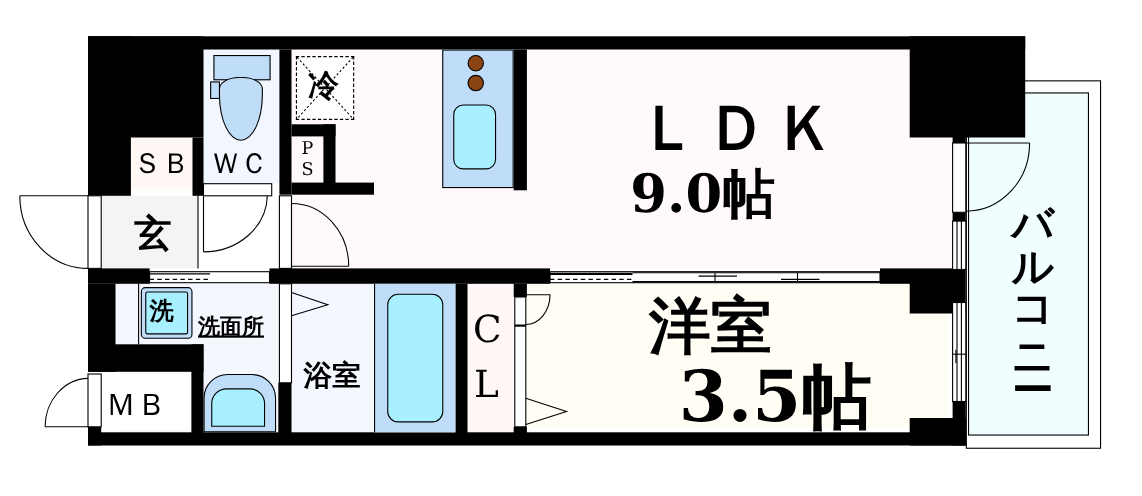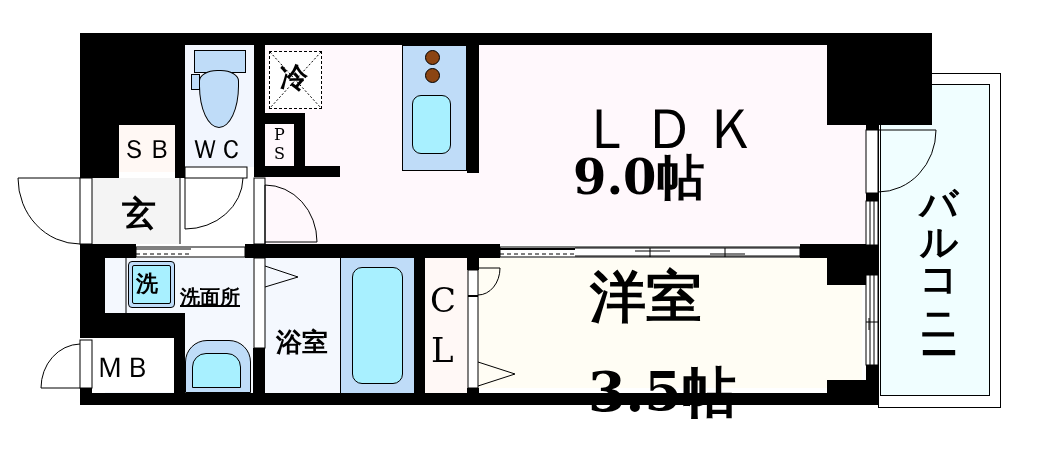--- a/index.html
+++ b/index.html
@@ -153,25 +153,25 @@
     <line x1="866" y1="322" x2="878" y2="322"></line>
     <line x1="869" y1="318" x2="869" y2="330"></line>
   </g>
 
   <g stroke="#000" stroke-dasharray="2,2" fill="none">
     <line x1="270" y1="52" x2="321" y2="108"></line>
     <line x1="321" y1="52" x2="270" y2="108"></line>
   </g>
 </svg>
 
-<div class="lbl" style="left:580px;top:88px;font-size:56px;letter-spacing:6px;font-weight:normal;margin-top:13px;">ＬＤＫ</div>
+<div class="lbl" style="left:580px;top:88px;font-size:56px;letter-spacing:6px;font-weight:bold;">ＬＤＫ</div>
 <div class="lbl" style="left:573px;top:153px;font-size:48px;">9.0帖</div>
 
 <div class="lbl" style="left:590px;top:268px;font-size:56px;">洋室</div>
-<div class="lbl" style="left:588px;top:330px;font-size:54px;margin-top:35px;">3.5帖</div>
+<div class="lbl" style="left:617px;top:330px;font-size:64px;">3.5帖</div>
 
 <div class="lbl" style="left:920px;top:160px;font-size:38px;writing-mode:vertical-rl;">
   <span>バルコニー</span>
 </div>
 
 <div class="lbl" style="left:122px;top:196px;font-size:34px;">玄</div>
 <div class="lbl" style="left:121px;top:136px;font-size:26px;font-weight:normal;">ＳＢ</div>
 <div class="lbl" style="left:192px;top:136px;font-size:26px;font-weight:normal;">ＷＣ</div>
 <div class="lbl" style="left:274px;top:127px;font-size:16px;font-weight:normal;">P</div>
 <div class="lbl" style="left:274px;top:146px;font-size:16px;font-weight:normal;">S</div>

